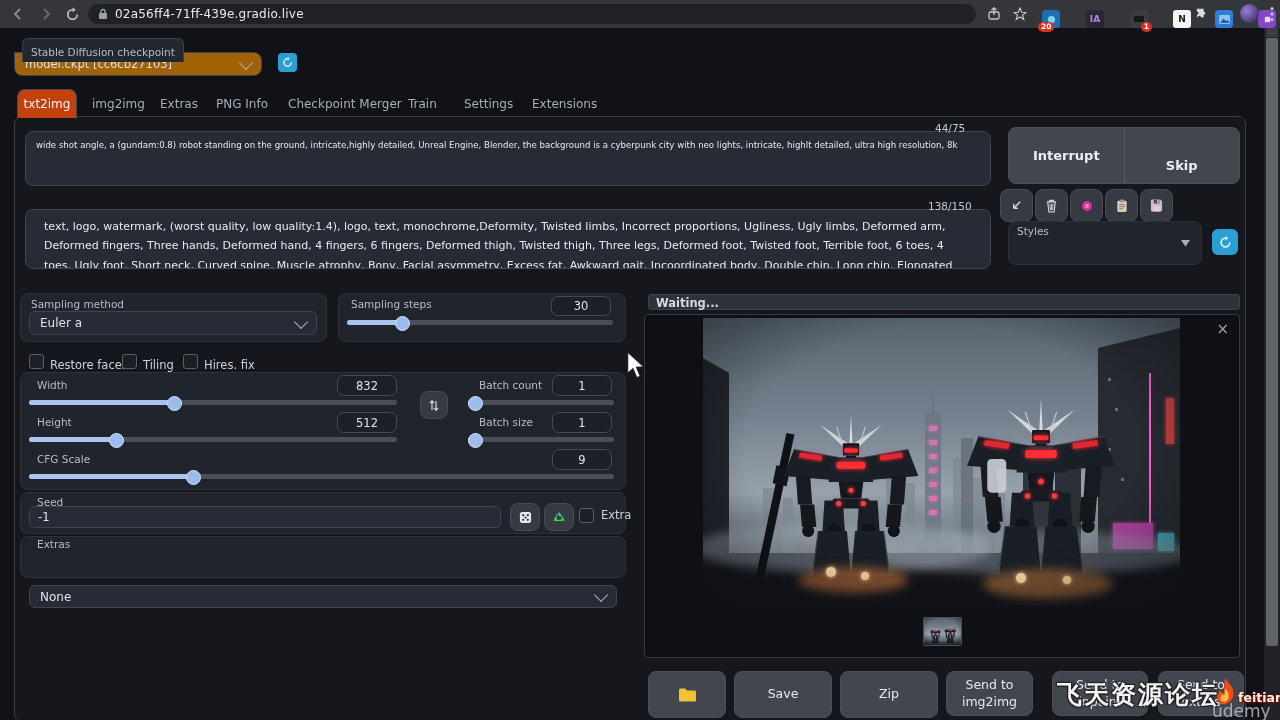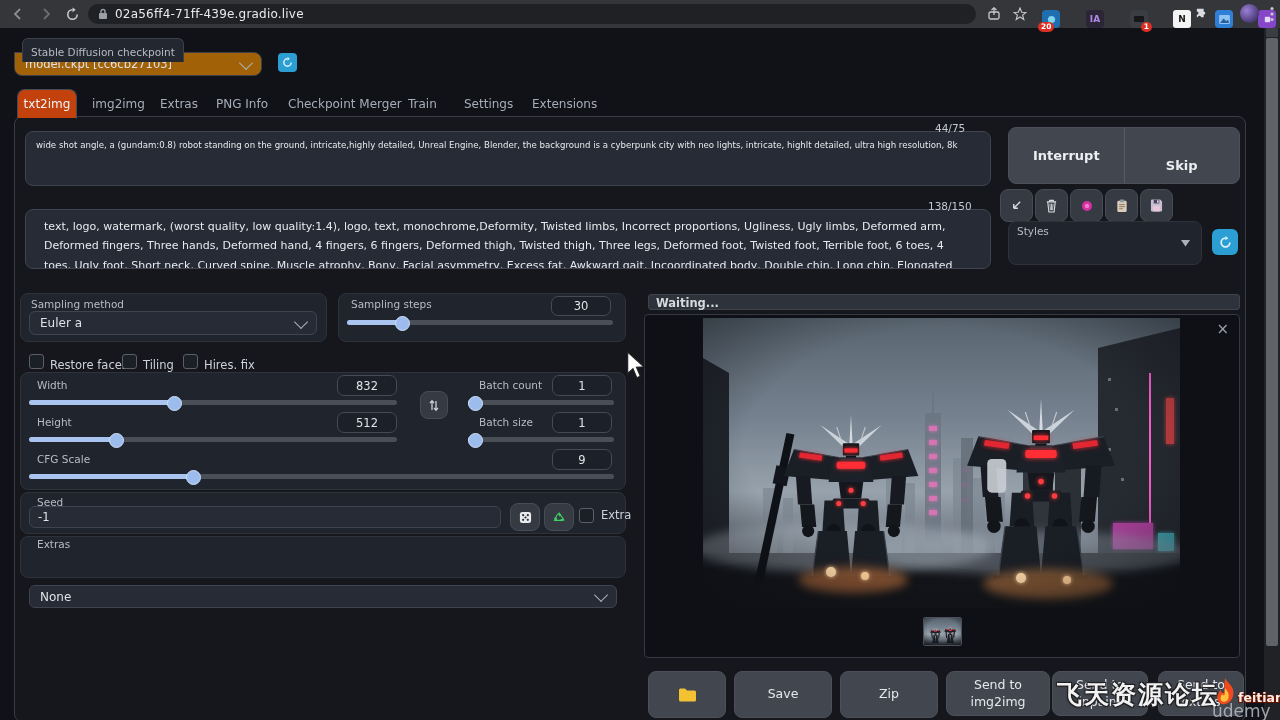--- a/index.html
+++ b/index.html
@@ -499,21 +499,21 @@
     <svg width="19" height="15" viewBox="0 0 19 15">
         <path d="M1 3 a1.5 1.5 0 0 1 1.5 -1.5 H7 L9 3.5 H16.5 A1.5 1.5 0 0 1 18 5 V13 a1.5 1.5 0 0 1 -1.5 1.5 H2.5 A1.5 1.5 0 0 1 1 13 Z" fill="#f2c233"></path>
       </svg>
   </div>
   <div class="abs graybtn" style="left:734px;top:671px;width:96px;height:45px;">
     <span>Save</span>
   </div>
   <div class="abs graybtn" style="left:840px;top:671px;width:96px;height:45px;">
     <span>Zip</span>
   </div>
-  <div class="abs graybtn" style="left:946px;top:671px;width:104px;height:45px;padding:0 8px;box-sizing:border-box;">
+  <div class="abs graybtn" style="left:946px;top:671px;width:87px;height:45px;padding:0 8px;box-sizing:border-box;">
     <span>Send to img2img</span>
   </div>
   <div class="abs graybtn" style="left:1052px;top:671px;width:96px;height:45px;padding:0 8px;box-sizing:border-box;">
     <span>Send to inpaint</span>
   </div>
   <div class="abs graybtn" style="left:1158px;top:671px;width:86px;height:45px;padding:0 8px;box-sizing:border-box;">
     <span>Send to extras</span>
   </div>
 
   <span class="abs wm-cn" style="left:1057px;top:678px;z-index:9;">飞天资源论坛</span>

